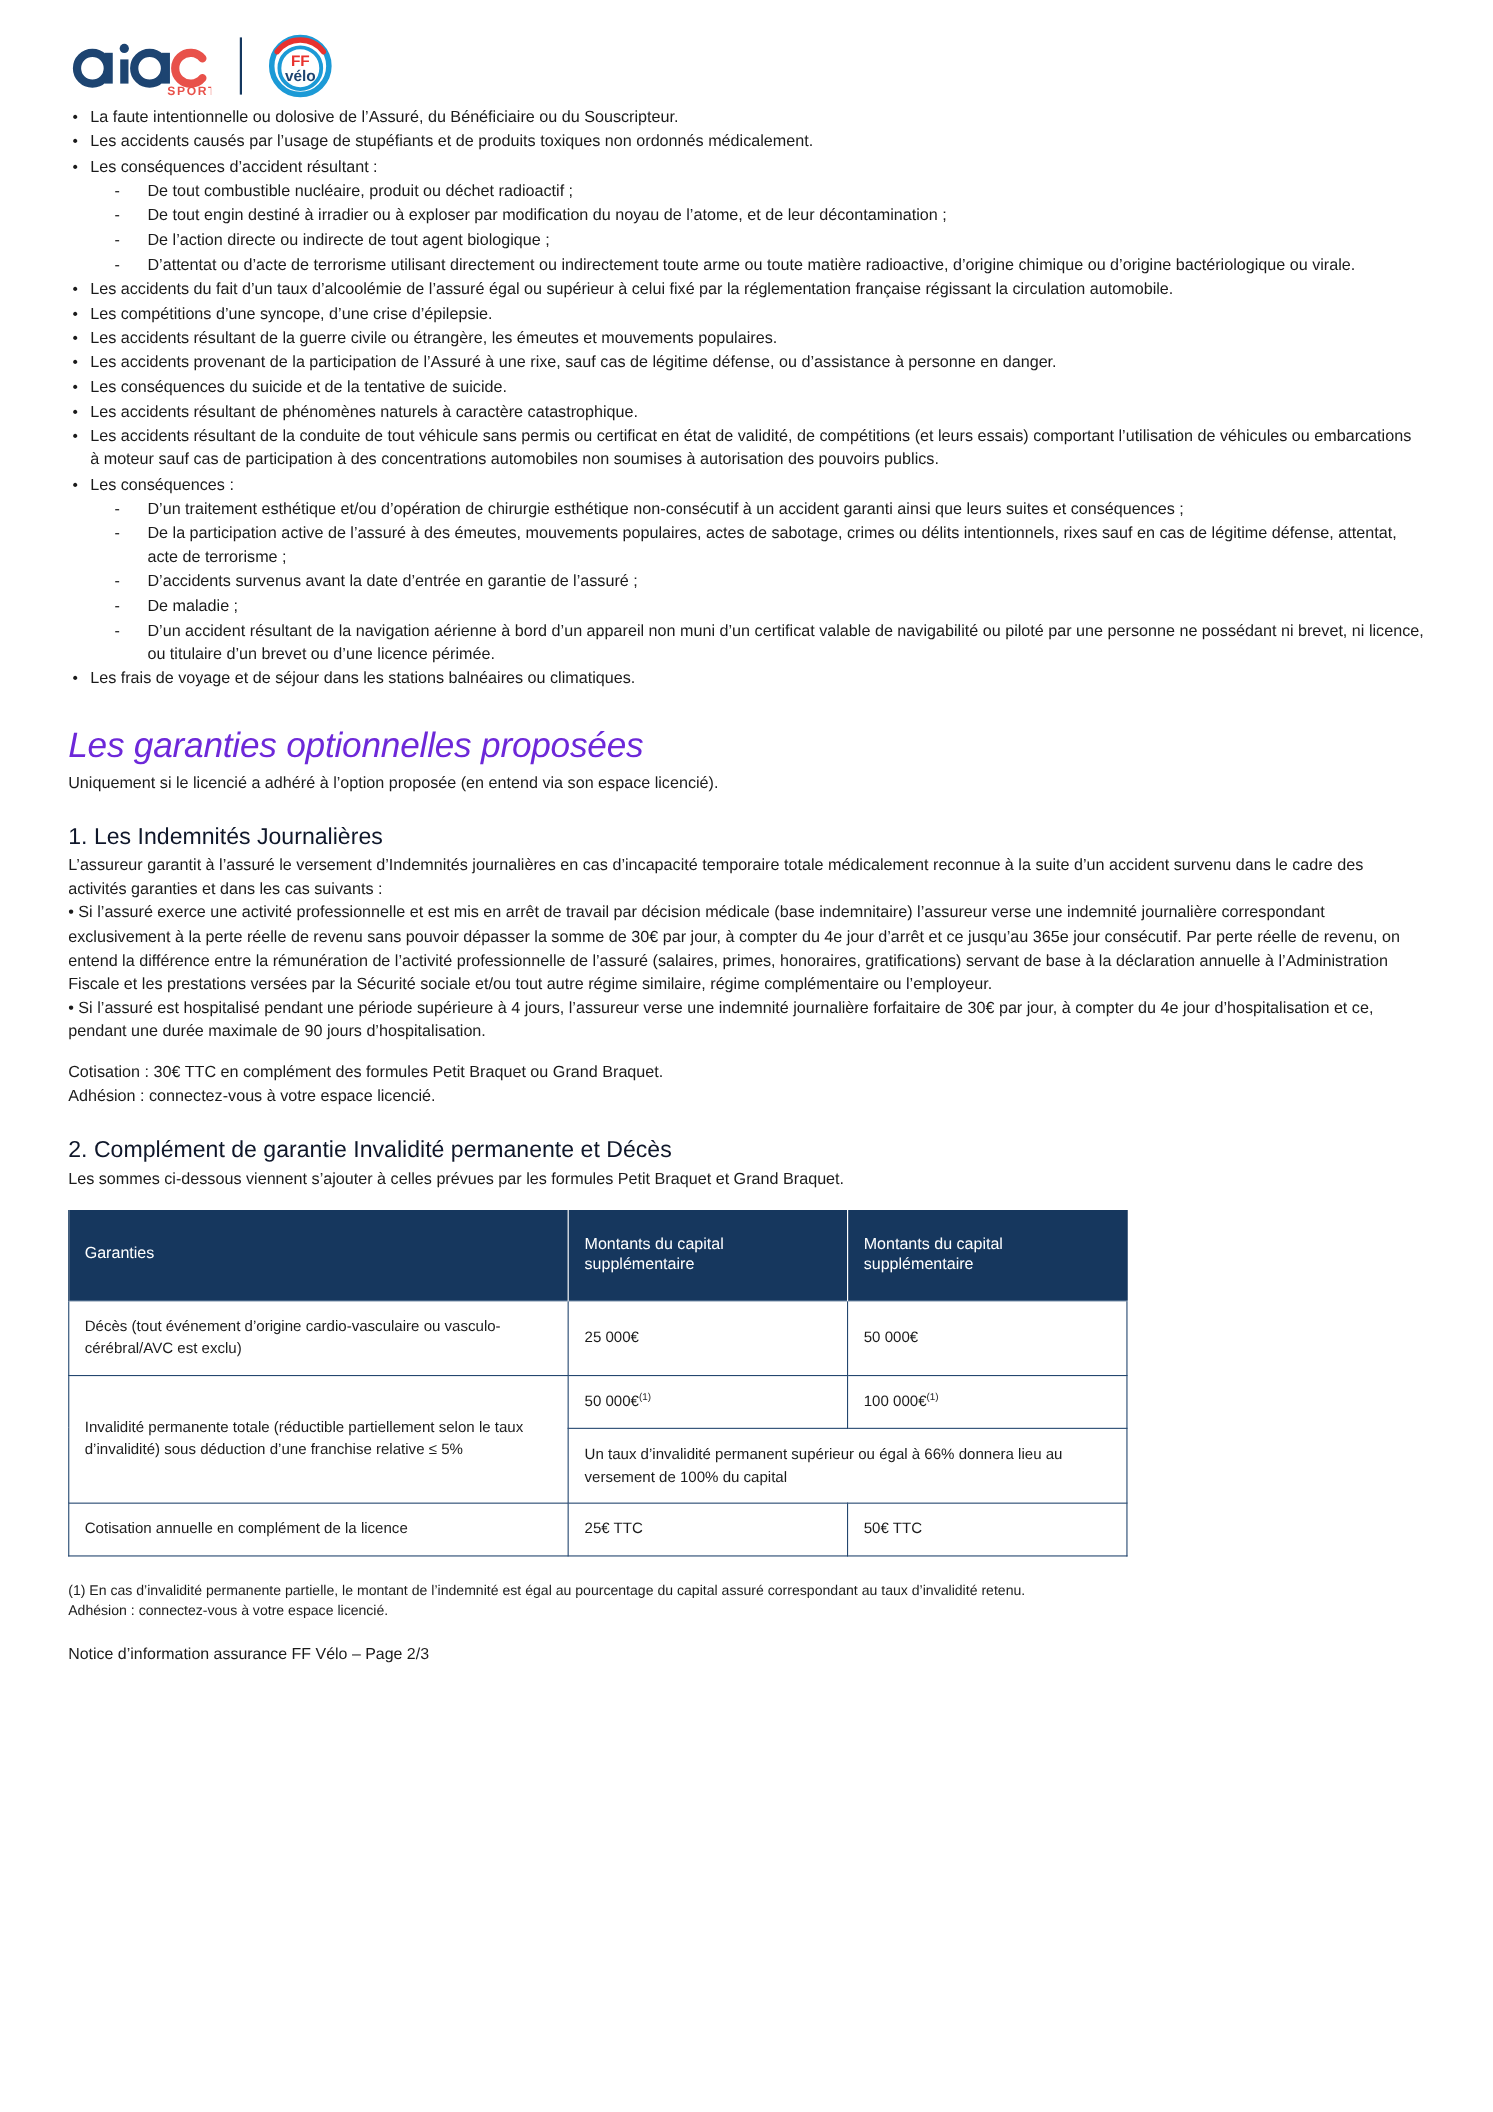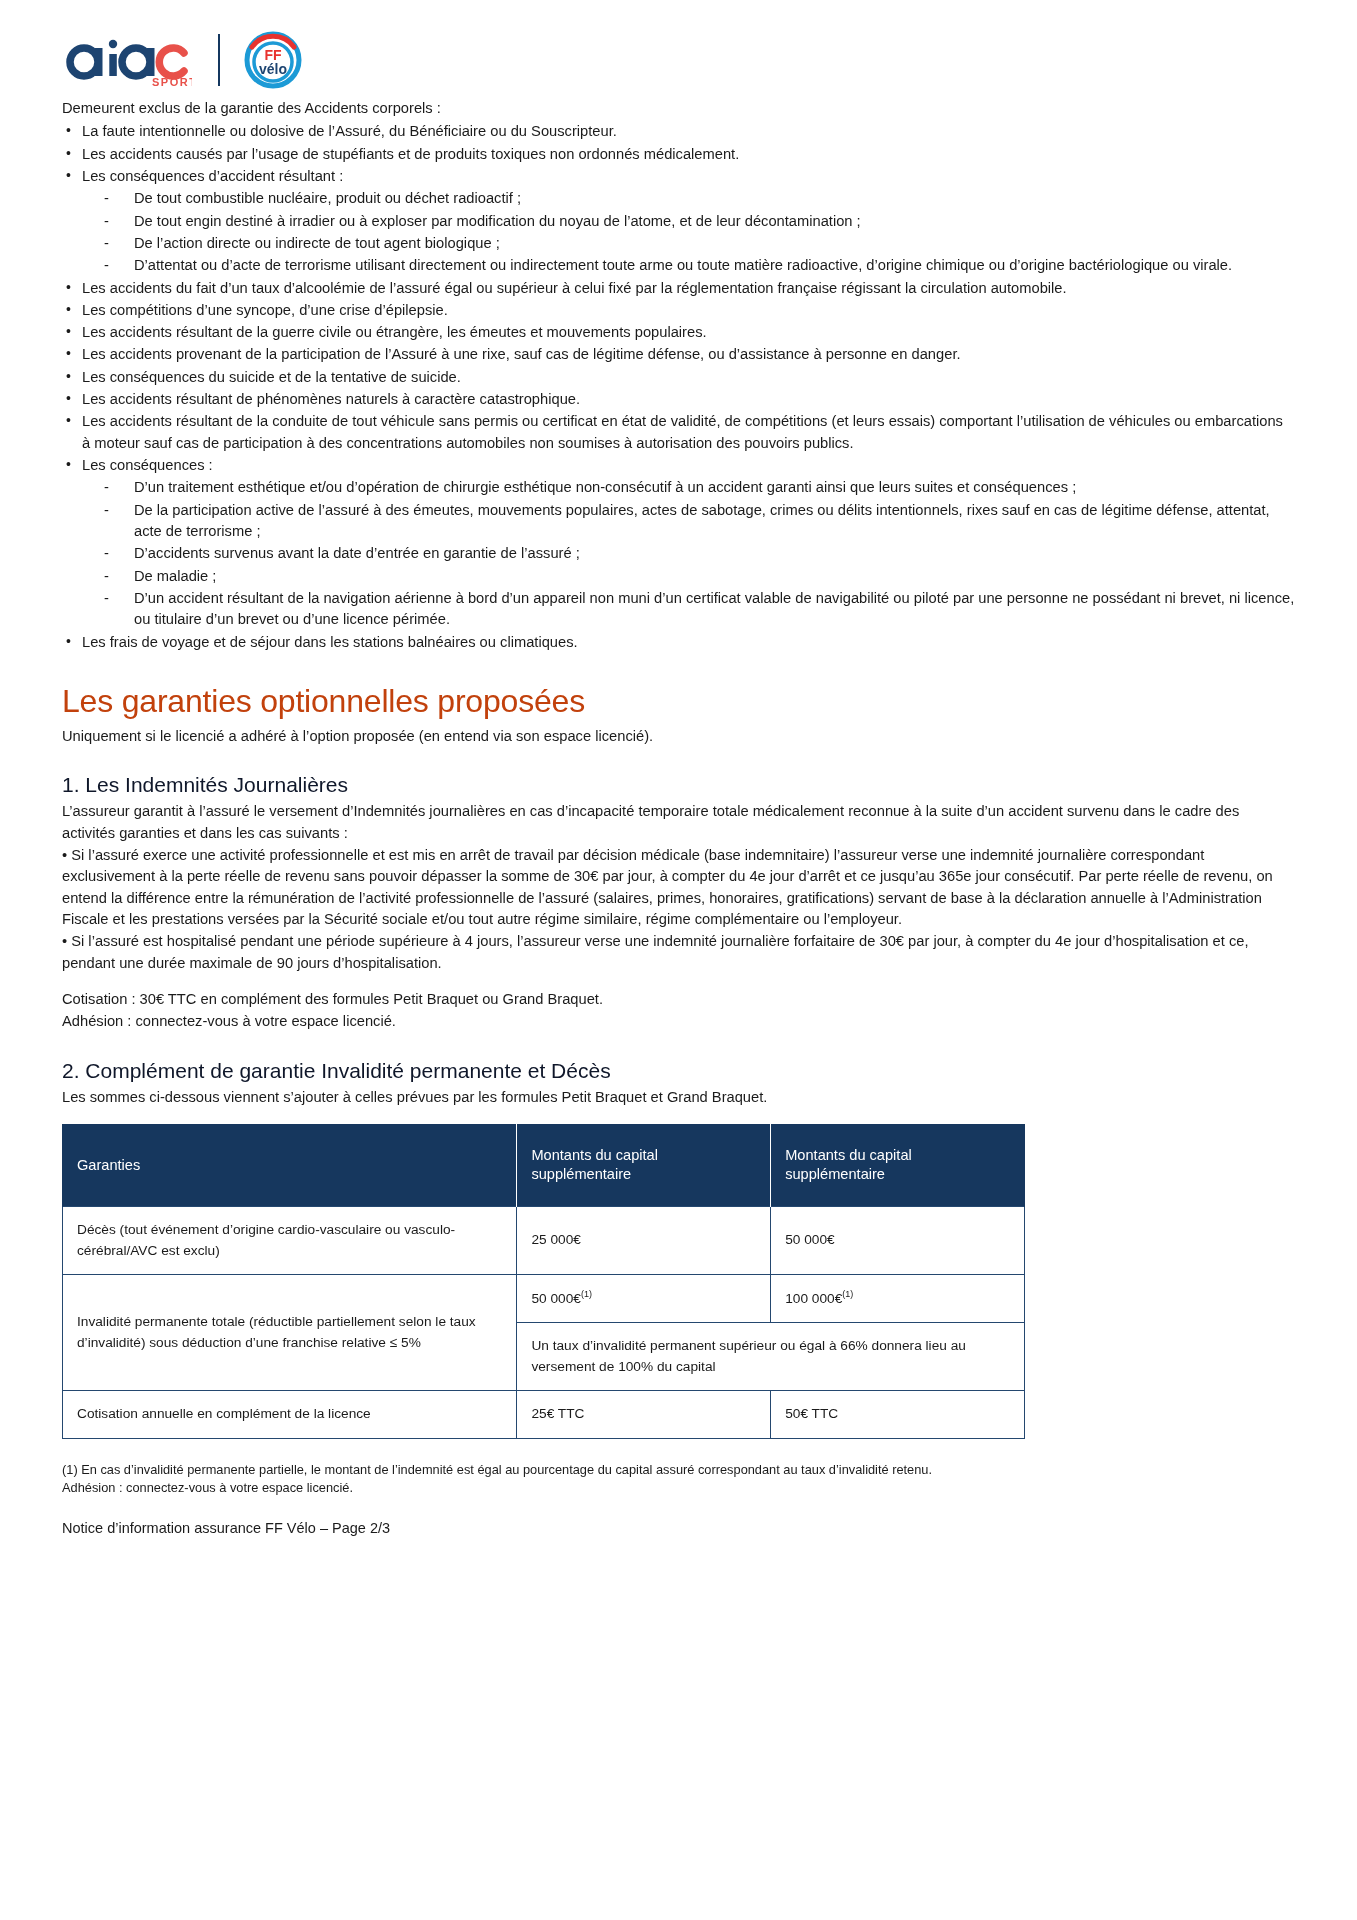--- a/index.html
+++ b/index.html
@@ -73,23 +73,24 @@
     position: absolute;
     left: 42px;
     top: 0;
     font-size: 14.7px;
   }
 
   
   h1.section-title {
     font-size: 32px;
     font-weight: 400;
-    color: #c2410c;
+    color: #6d28d9;
     margin: 30px 0 6px 0;
     letter-spacing: -0.2px;
+    font-style: italic;
   }
   h2.sub-title {
     font-size: 21px;
     font-weight: 400;
     color: #0f172a;
     margin: 26px 0 4px 0;
   }
   h2.sub-title.tight { }
 
   p.para {
@@ -176,21 +177,20 @@
         <path d="M10 18 A26 26 0 0 1 52 18" fill="none" stroke="#e8322e" stroke-width="5" stroke-linecap="round"></path>
         <circle cx="31" cy="33" r="19" fill="none" stroke="#1c9ad6" stroke-width="3.5"></circle>
         <text x="31" y="31" text-anchor="middle" font-family="Liberation Sans, sans-serif" font-size="14" font-weight="bold" fill="#e8322e">FF</text>
         <text x="31" y="45" text-anchor="middle" font-family="Liberation Sans, sans-serif" font-size="14" font-weight="bold" fill="#1d4471">vélo</text>
       </svg>
     </div>
   </div>
 
   <div class="content">
 
-    <p class="intro">Demeurent exclus de la garantie des Accidents corporels :</p>
 
     <ul class="l1">
       <li><span>La faute intentionnelle ou dolosive de l’Assuré, du Bénéficiaire ou du Souscripteur.</span></li>
       <li><span>Les accidents causés par l’usage de stupéfiants et de produits toxiques non ordonnés médicalement.</span></li>
       <li><span>Les conséquences d’accident résultant :</span></li>
     </ul>
     <ul class="l2">
       <li><span>De tout combustible nucléaire, produit ou déchet radioactif ;</span></li>
       <li><span>De tout engin destiné à irradier ou à exploser par modification du noyau de l’atome, et de leur décontamination ;</span></li>
       <li><span>De l’action directe ou indirecte de tout agent biologique ;</span></li>

